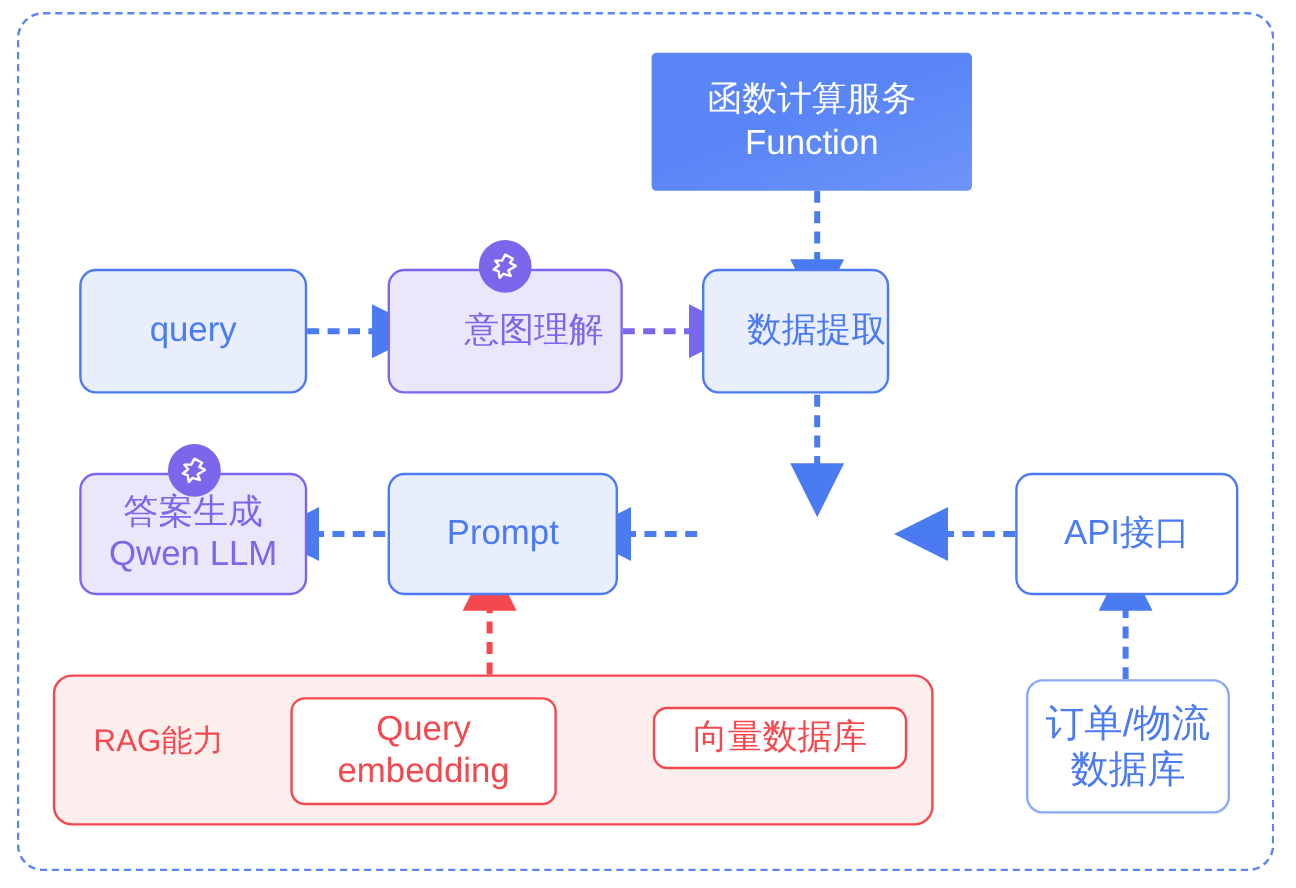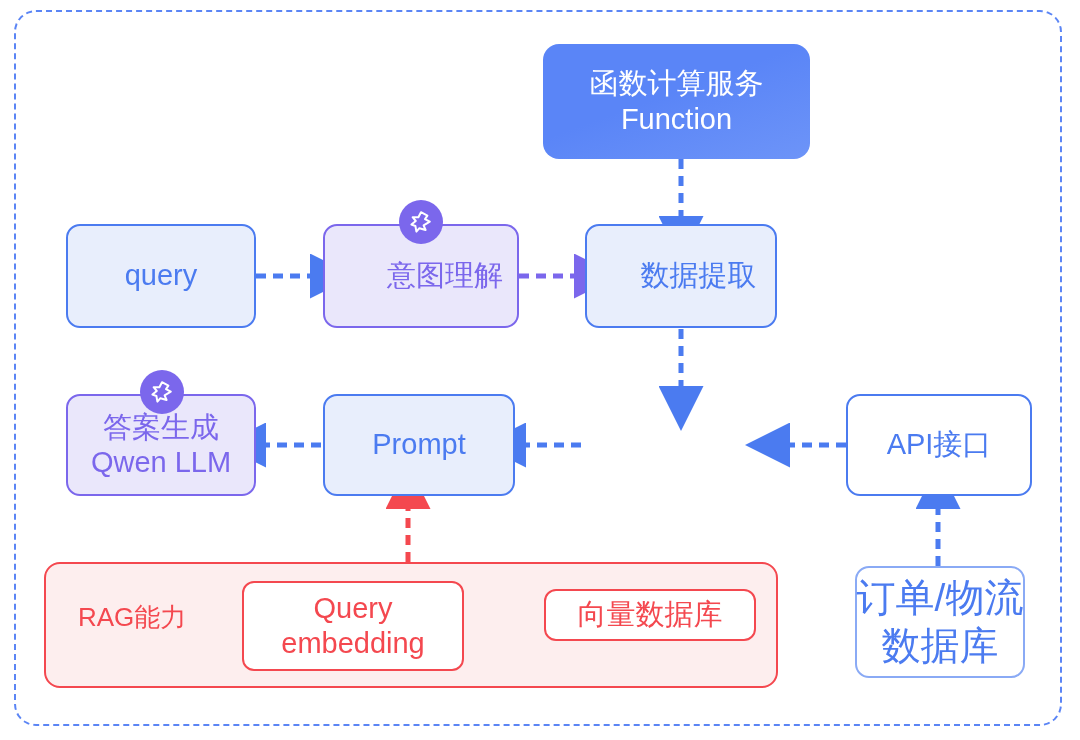--- a/index.html
+++ b/index.html
@@ -64,39 +64,39 @@
     background: #ffffff;
     border: 2.5px solid #4b7bf0;
     color: #4b7bf0;
     font-size: 29px;
     font-weight: 500;
   }
   .node-blue-outline-soft {
     background: #ffffff;
     border: 2.5px solid #8aaaf5;
     color: #4b7bf0;
-    font-size: 39px;
+    font-size: 32px;
     font-weight: 500;
   }
   
   .node-purple {
     background: #eae7fb;
     border: 2.5px solid #7b67ec;
     color: #7b67ec;
     font-size: 29px;
     font-weight: 500;
   }
   
   .node-gradient {
     background: linear-gradient(160deg, #5a85f7 0%, #5a85f7 45%, #6d94f8 100%);
     border: none;
     color: #ffffff;
     font-size: 29px;
     font-weight: 500;
-    border-radius: 16px;
+    border-radius: 4px;
   }
   
   .rag-container {
     position: absolute;
     box-sizing: border-box;
     background: #fdeeee;
     border: 2.5px solid #f4484f;
     border-radius: 16px;
     z-index: 3;
   }
@@ -206,21 +206,21 @@
 
   <div class="node node-purple" style="left:323px; top:224px; width:196px; height:104px;padding-left:48px;">
     <span class="ln">意图理解</span>
   </div>
   <div class="badge" style="left:399px; top:200px;">
     <svg width="26" height="26" viewBox="0 0 26 26" aria-hidden="true">
       <path d="M13 3.2 L19.4 6.6 L17.0 10.1 L21.8 12.6 L15.6 16.4 L17.6 21.0 L11.4 19.2 L8.4 22.6 L7.4 17.0 L3.4 15.6 L7.8 12.0 L4.6 8.2 L10.4 8.2 Z" fill="none" stroke="#ffffff" stroke-width="2" stroke-linejoin="round"></path>
     </svg>
   </div>
 
-  <div class="node node-blue" style="left:585px; top:224px; width:192px; height:104px;padding-left:35px;">
+  <div class="node node-blue" style="left:585px; top:224px; width:156px; height:104px;padding-left:35px;">
     <span class="ln">数据提取</span>
   </div>
 
   <div class="node node-purple" style="left:66px; top:394px; width:190px; height:102px;">
     <span class="ln">答案生成</span>
     <span class="ln">Qwen LLM</span>
   </div>
   <div class="badge" style="left:140px; top:370px;">
     <svg width="26" height="26" viewBox="0 0 26 26" aria-hidden="true">
       <path d="M13 3.2 L19.4 6.6 L17.0 10.1 L21.8 12.6 L15.6 16.4 L17.6 21.0 L11.4 19.2 L8.4 22.6 L7.4 17.0 L3.4 15.6 L7.8 12.0 L4.6 8.2 L10.4 8.2 Z" fill="none" stroke="#ffffff" stroke-width="2" stroke-linejoin="round"></path>

